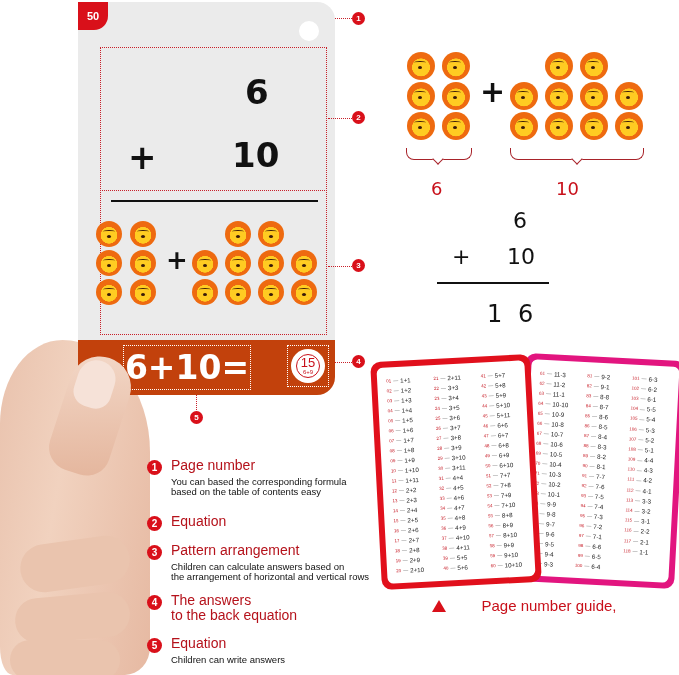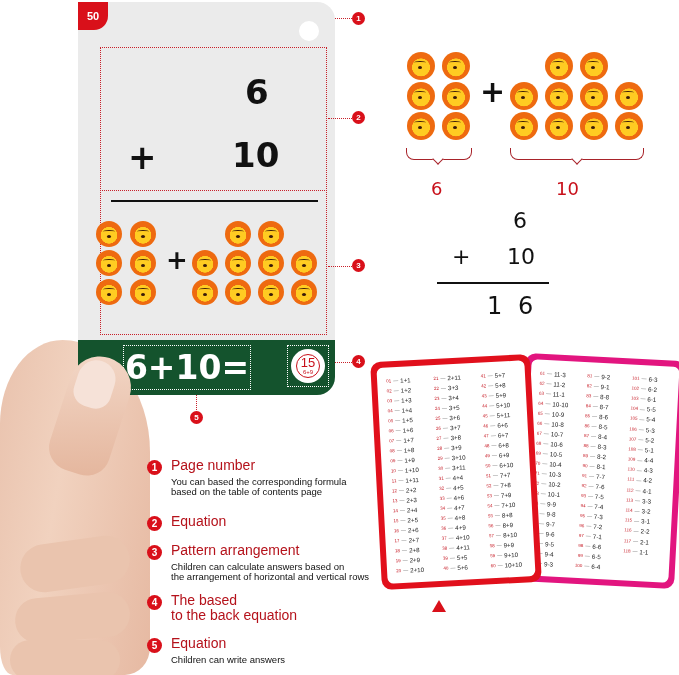--- a/index.html
+++ b/index.html
@@ -39,21 +39,21 @@
       content: ""; position: absolute; left: 11px; top: 14px; width: 4px; height: 3px;
       background: #3a1a08; border-radius: 50%;
     }
     .lion::after {
       content: ""; position: absolute; left: 7px; top: 9px; width: 12px; height: 2px;
       border-top: 1.5px solid #3a1a08; border-radius: 50%;
     }
     .plus-sign { position: absolute; font-weight: bold; color: #111; font-family: "DejaVu Sans", sans-serif; }
 
     .card-footer {
-      position: absolute; left: 0; top: 338px; width: 257px; height: 55px; background: #14532d;
+      position: absolute; left: 0; top: 338px; width: 257px; height: 55px; background: #c2410c;
     }
     .answer-box {
       position: absolute; left: 45px; top: 5px; width: 128px; height: 45px;
       border: 1.5px dotted #fff; color: #fff; font-weight: bold;
       font-size: 33px; display: flex; align-items: center; justify-content: center;
       font-family: "DejaVu Sans", sans-serif;
     }
     .back-answer-box {
       position: absolute; left: 209px; top: 5px; width: 42px; height: 42px;
       border: 1.5px dotted #fff; display: flex; align-items: center; justify-content: center;
@@ -203,35 +203,35 @@
 <div class="callout-dots" style="left:335px;top:362px;width:17px;"></div>
 <div class="marker" style="left:352px;top:355px;">4</div>
 <div class="callout-vdots" style="left:196px;top:395px;height:15px;"></div>
 <div class="marker" style="left:190px;top:411px;">5</div>
 
 <div class="legend">
   <div class="legend-item" style="top:0;">
     <div class="legend-num">1</div>
     <div class="legend-title">Page number</div>
     <div class="legend-desc" style="top:18px;">You can based the corresponding formula</div>
-    <div class="legend-desc" style="top:28px;">based on the table of contents page</div>
+    <div class="legend-desc" style="top:28px;">based on the table of contents easy</div>
   </div>
   <div class="legend-item" style="top:56px;">
     <div class="legend-num">2</div>
     <div class="legend-title">Equation</div>
   </div>
   <div class="legend-item" style="top:85px;">
     <div class="legend-num">3</div>
     <div class="legend-title">Pattern arrangement</div>
     <div class="legend-desc" style="top:18px;">Children can calculate answers based on</div>
     <div class="legend-desc" style="top:28px;">the arrangement of horizontal and vertical rows</div>
   </div>
   <div class="legend-item" style="top:135px;">
     <div class="legend-num">4</div>
-    <div class="legend-title">The based</div>
+    <div class="legend-title">The answers</div>
     <div class="legend-title" style="top:15px;">to the back equation</div>
   </div>
   <div class="legend-item" style="top:178px;">
     <div class="legend-num">5</div>
     <div class="legend-title">Equation</div>
     <div class="legend-desc" style="top:18px;">Children can write answers</div>
   </div>
 </div>
 
 <div class="lion" style="left:407px;top:52px;width:28px;height:28px;"></div>
@@ -256,21 +256,21 @@
 <div class="brace-tip" style="left:434px;top:155px;"></div>
 <div class="brace" style="left:510px;top:148px;width:134px;height:12px;"></div>
 <div class="brace-tip" style="left:573px;top:155px;"></div>
 <div class="brace-label" style="left:431px;top:178px;">6</div>
 <div class="brace-label" style="left:556px;top:178px;">10</div>
 
 <div class="vert-num" style="left:513px;top:208px;">6</div>
 <div class="vert-num" style="left:452px;top:244px;">+</div>
 <div class="vert-num" style="left:507px;top:244px;">10</div>
 <div class="vert-line"></div>
-<div class="vert-num" style="left:487px;top:292px;font-size:24px;letter-spacing:4px;">1 6</div>
+<div class="vert-num" style="left:487px;top:300px;font-size:24px;letter-spacing:4px;">1 6</div>
 
 <div class="sheet sheet-red">
   <div class="sheet-inner" id="sheet-red-inner">
       <div class="sheet-col">
         <div class="sheet-row">
           <span class="sheet-idx">01</span>
           <span class="sheet-dash">—</span>
           <span class="sheet-formula">1+1</span>
         </div>
         <div class="sheet-row">
@@ -872,14 +872,15 @@
           <span class="sheet-dash">—</span>
           <span class="sheet-formula">1-1</span>
         </div>
       </div>
     </div>
 </div>
 
 <div class="guide">
   <div class="guide-icon"></div>
   <div class="guide-text">
+    <div>Page number guide,</div>
   </div>
 </div>
 
 </body></html>

